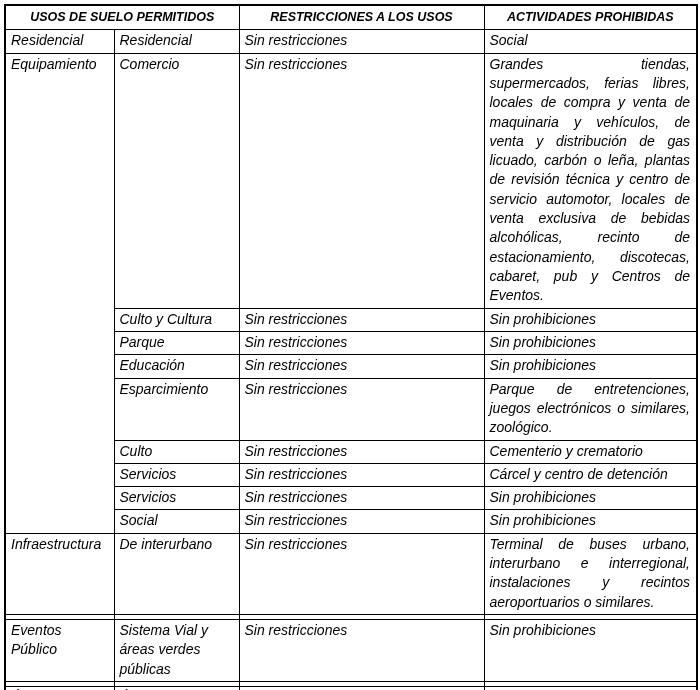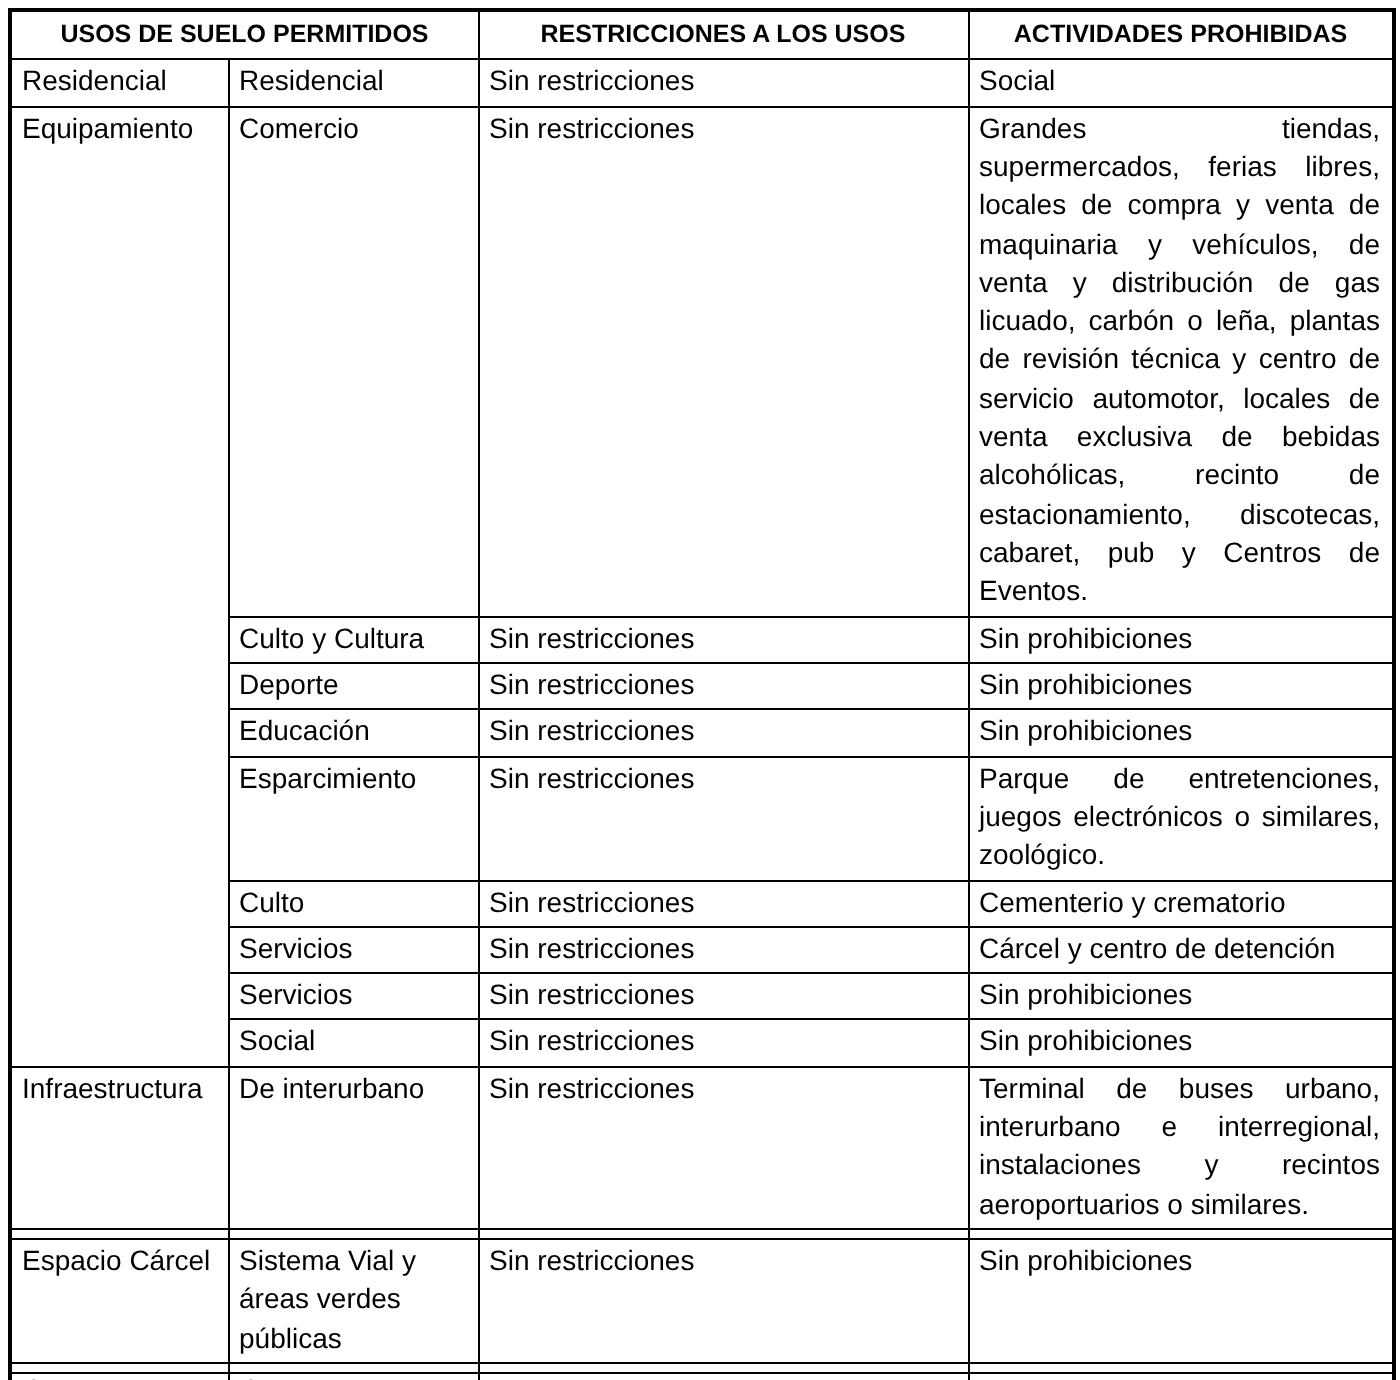--- a/index.html
+++ b/index.html
@@ -23,20 +23,21 @@
     border: 2px solid #000000;
   }
   table.landuse th,
   table.landuse td {
     border: 1px solid #000000;
     vertical-align: top;
     font-size: 14px;
     line-height: 1.38;
     padding: 1px 6px 2px 5px;
     overflow: hidden;
+    font-style: italic;
   }
   table.landuse th {
     font-size: 12.5px;
     font-weight: bold;
     text-align: center;
     vertical-align: middle;
     padding: 3px 2px;
     height: 22px;
   }
   table.landuse tbody tr {
@@ -85,21 +86,21 @@
         <td>Comercio</td>
         <td>Sin restricciones</td>
         <td class="justify">Grandes tiendas, supermercados, ferias libres, locales de compra y venta de maquinaria y vehículos, de venta y distribución de gas licuado, carbón o leña, plantas de revisión técnica y centro de servicio automotor, locales de venta exclusiva de bebidas alcohólicas, recinto de estacionamiento, discotecas, cabaret, pub y Centros de Eventos.</td>
       </tr>
       <tr>
         <td>Culto y Cultura</td>
         <td>Sin restricciones</td>
         <td>Sin prohibiciones</td>
       </tr>
       <tr>
-        <td>Deporte</td>
+        <td>Parque</td>
         <td>Sin restricciones</td>
         <td>Sin prohibiciones</td>
       </tr>
       <tr>
         <td>Educación</td>
         <td>Sin restricciones</td>
         <td>Sin prohibiciones</td>
       </tr>
       <tr>
         <td>Esparcimiento</td>
@@ -132,21 +133,21 @@
         <td>Sin restricciones</td>
         <td class="justify">Terminal de buses urbano, interurbano e interregional, instalaciones y recintos aeroportuarios o similares.</td>
       </tr>
       <tr class="spacer">
         <td></td>
         <td></td>
         <td></td>
         <td></td>
       </tr>
       <tr>
-        <td>Espacio Cárcel</td>
+        <td>Eventos Público</td>
         <td>Sistema Vial y áreas verdes públicas</td>
         <td>Sin restricciones</td>
         <td>Sin prohibiciones</td>
       </tr>
       <tr class="spacer">
         <td></td>
         <td></td>
         <td></td>
         <td></td>
       </tr>

